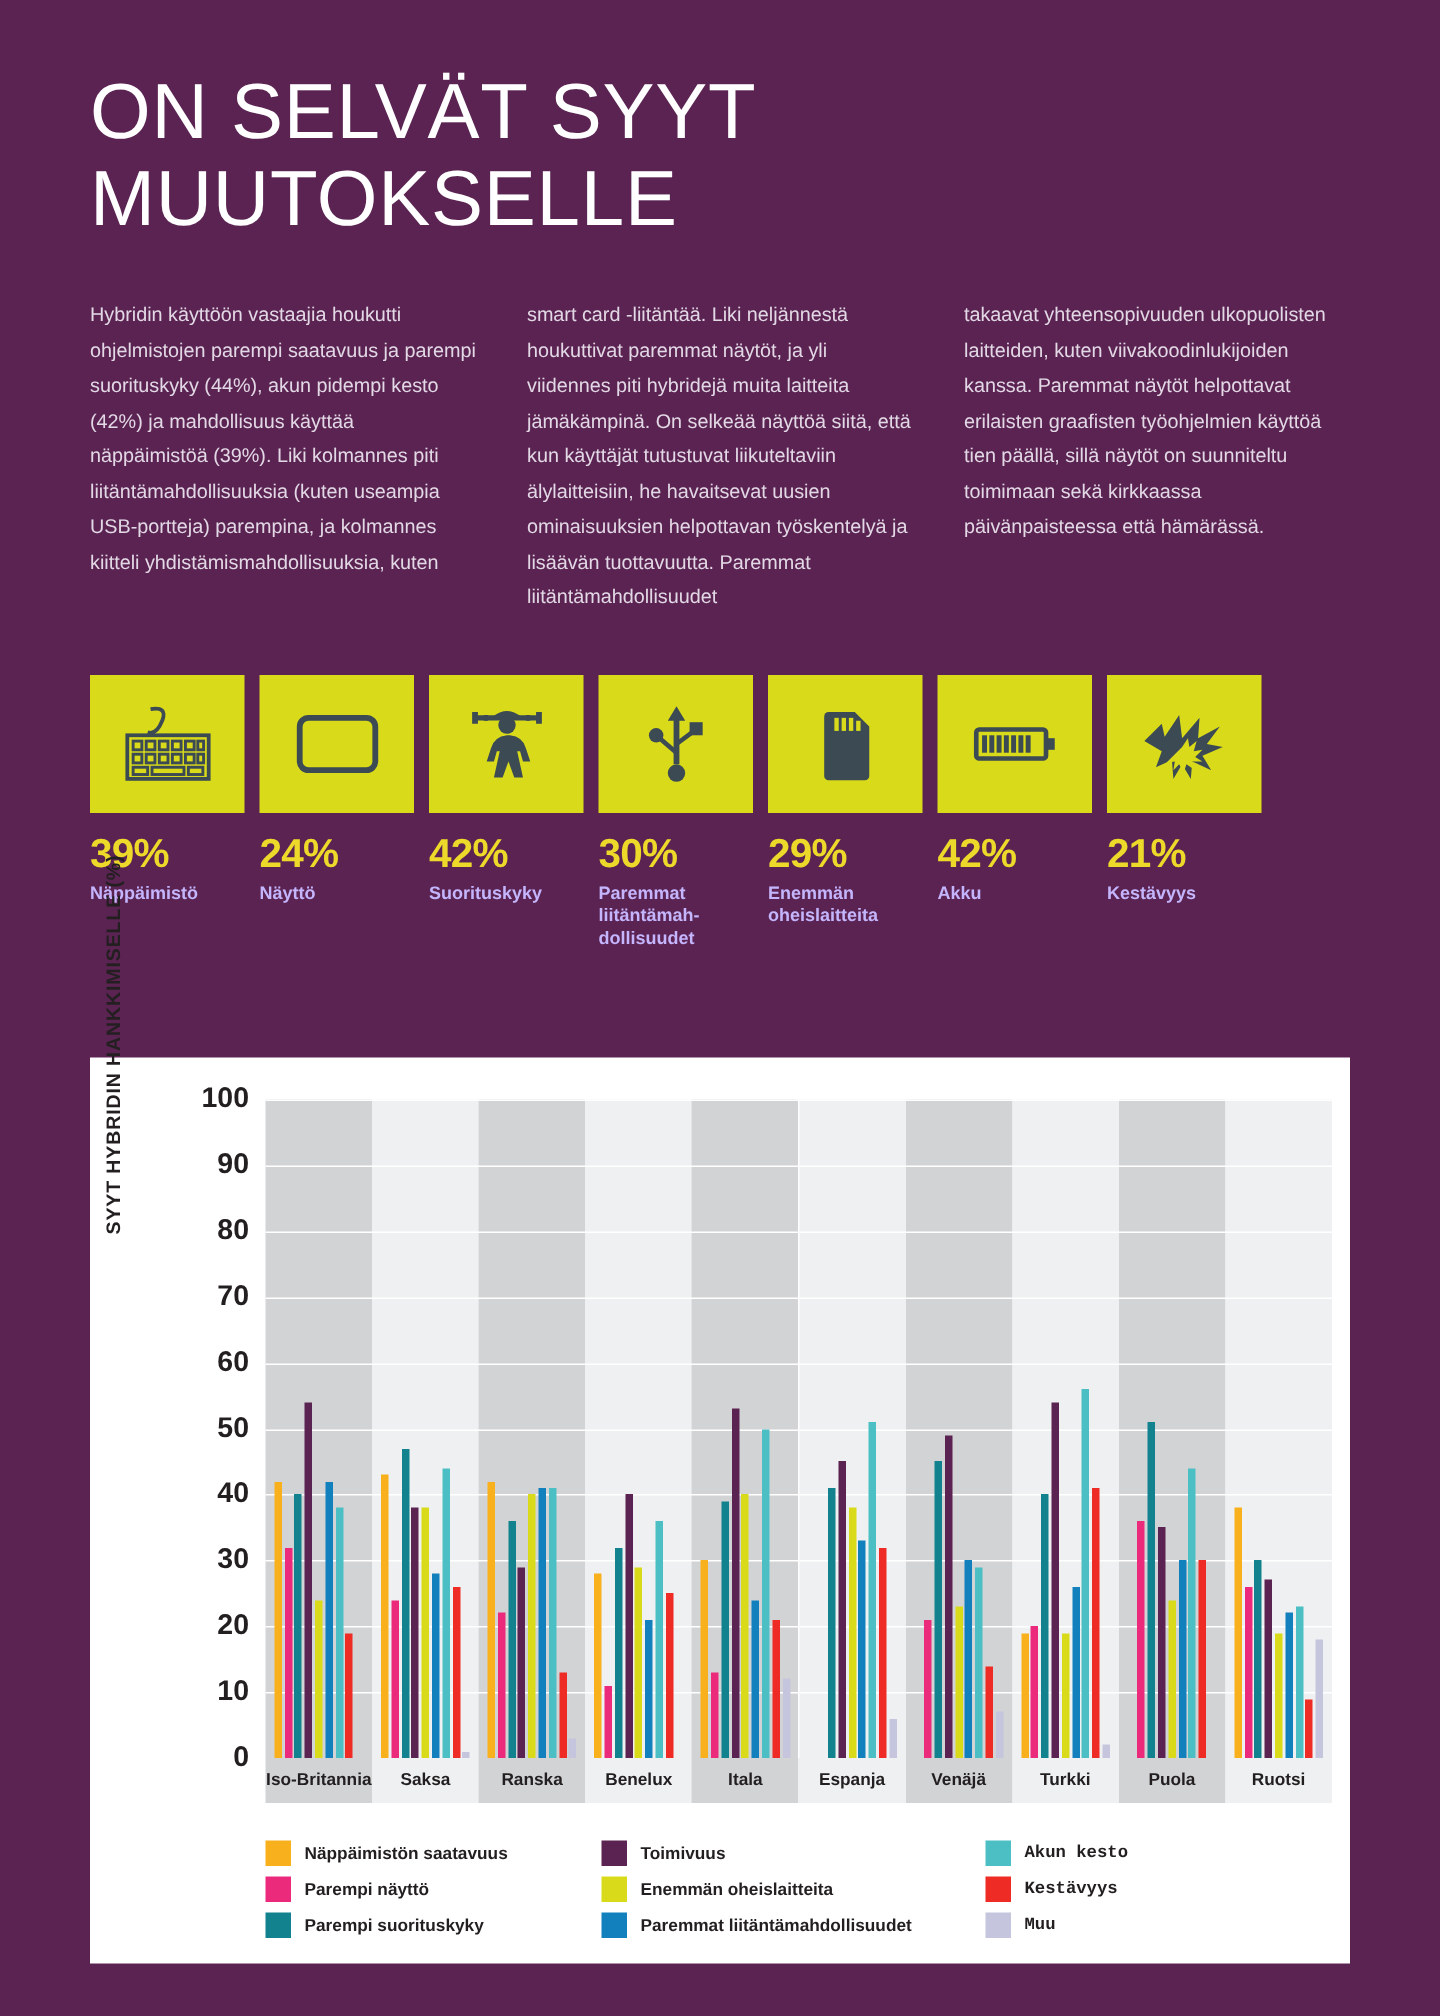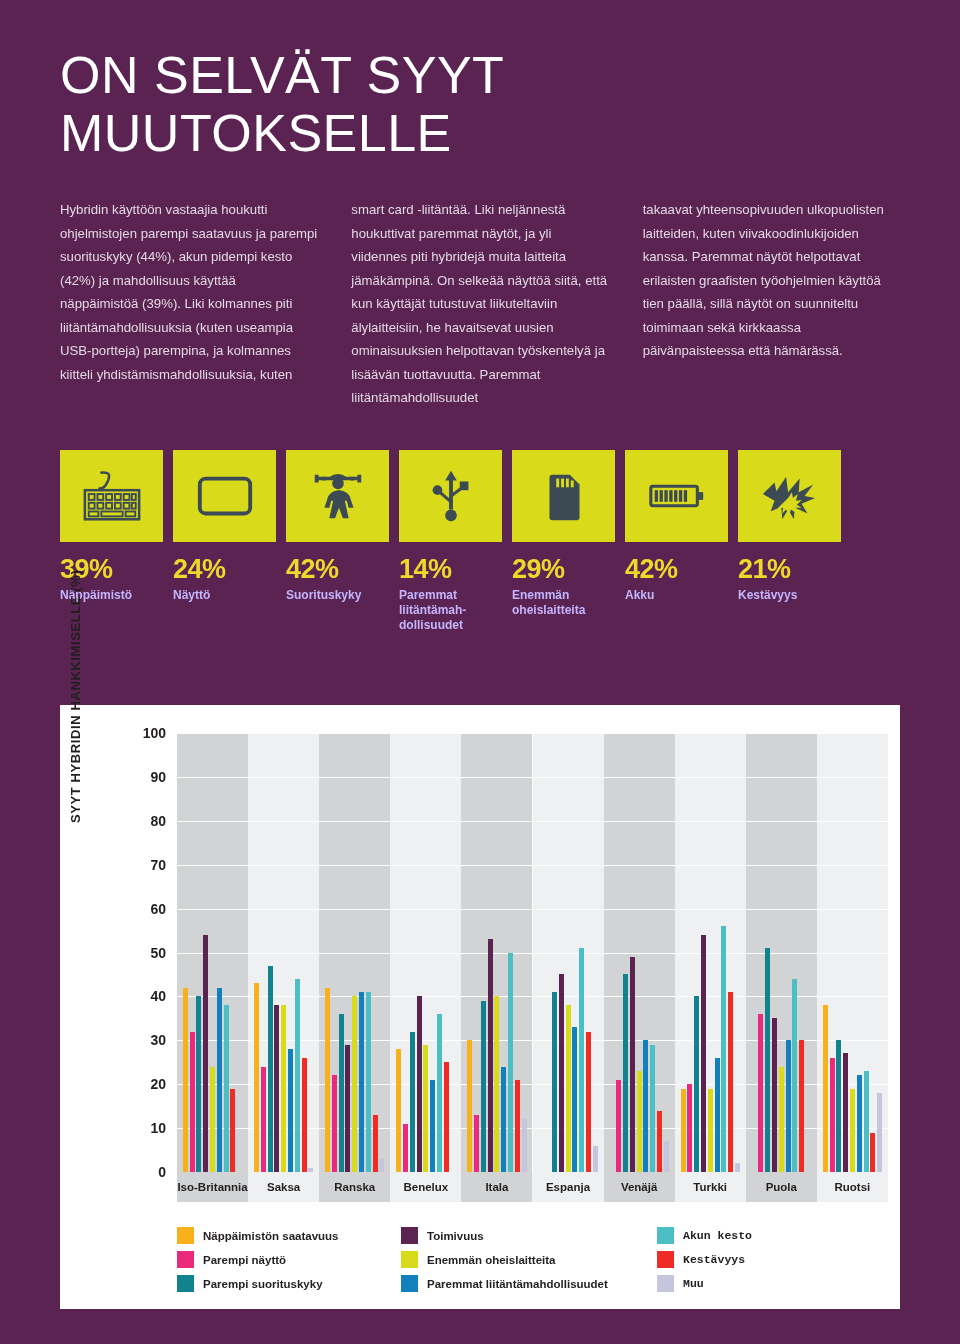--- a/index.html
+++ b/index.html
@@ -100,21 +100,21 @@
     text-align: center;
     white-space: nowrap;
   }
 
   .ytick {
     position: absolute;
     right: 0;
     width: 46px;
     text-align: right;
     color: #231f20;
-    font-size: 14px;
+    font-size: 19px;
     font-weight: 700;
     transform: translateY(-50%);
   }
   #yaxis { position: absolute; left: 60px; top: 0; width: 46px; height: 470px; }
 
   #plot {
     position: absolute;
     left: 117px;
     top: 28px;
     width: 711px;
@@ -257,21 +257,21 @@
         <svg width="62" height="62" viewBox="0 0 64 64" fill="none" stroke="#3c4a54" stroke-width="3">
           <g fill="#3c4a54" stroke="none">
             <path d="M32 6 l6 10 h-4 v30 h-4 v-30 h-4z"></path>
             <circle cx="32" cy="52" r="6"></circle>
             <circle cx="18" cy="26" r="5"></circle>
             <rect x="41" y="17" width="9" height="9"></rect>
           </g>
           <path d="M32 38 L18 26 M32 32 L45.5 22" stroke-width="3.2" fill="none"></path>
         </svg>
       </div>
-      <div class="pct">14%</div>
+      <div class="pct">30%</div>
       <div class="stat-label">Paremmat liitäntämah-dollisuudet</div>
     </div>
     <div class="stat">
       <div class="tile">
         <svg width="62" height="62" viewBox="0 0 64 64" fill="none" stroke="#3c4a54" stroke-width="3">
           <path d="M20 10 h18 l10 10 v34 a3 3 0 0 1 -3 3 h-25 a3 3 0 0 1 -3 -3 v-41 a3 3 0 0 1 3 -3z" fill="#3c4a54" stroke="none"></path>
           <g fill="#d9db1a" stroke="none">
             <rect x="24" y="14" width="3" height="9"></rect>
             <rect x="29" y="14" width="3" height="9"></rect>
             <rect x="34" y="14" width="3" height="9"></rect>

